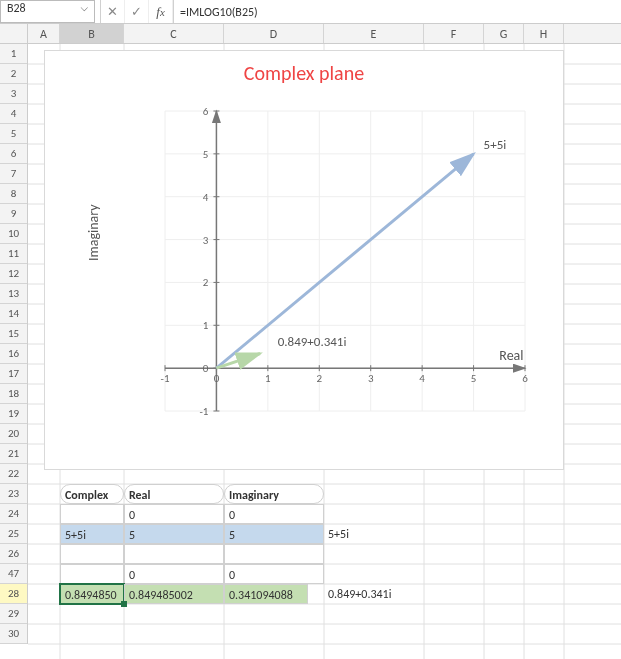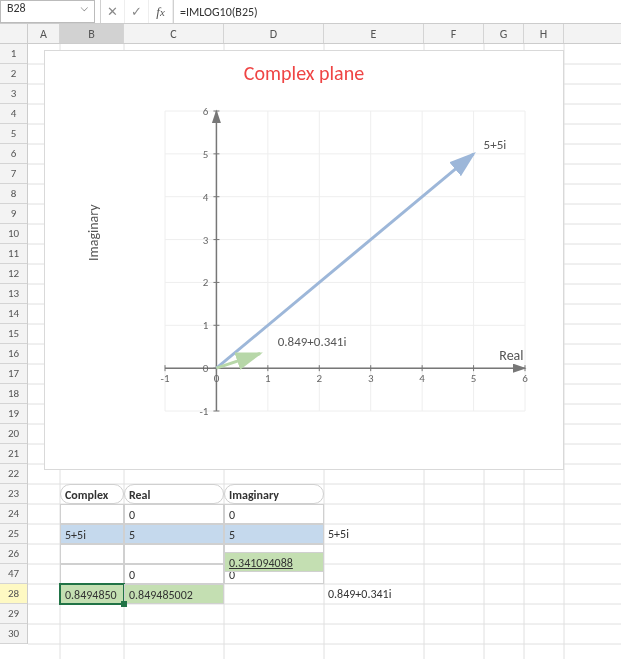--- a/index.html
+++ b/index.html
@@ -310,20 +310,20 @@
           <div class="dcell blue" style="left: 196px; top: 480px; width: 100px;">5</div>
           <div class="overflow-label" style="left: 300px; top: 483px;">5+5i</div>
           <div class="dcell " style="left: 32px; top: 500px; width: 64px;"></div>
           <div class="dcell " style="left: 96px; top: 500px; width: 100px;"></div>
           <div class="dcell " style="left: 196px; top: 500px; width: 100px;"></div>
           <div class="dcell " style="left: 32px; top: 520px; width: 64px;"></div>
           <div class="dcell " style="left: 96px; top: 520px; width: 100px;">0</div>
           <div class="dcell " style="left: 196px; top: 520px; width: 100px;">0</div>
           <div class="dcell sel green" style="left: 32px; top: 540px; width: 64px;">0.8494850</div>
           <div class="dcell green" style="left: 96px; top: 540px; width: 100px;">0.849485002</div>
-          <div class="dcell green" style="left: 196px; top: 508px; width: 100px; text-decoration: underline;">0.341094088</div>
+          <div class="dcell green" style="left: 196px; top: 540px; width: 84px;">0.341094088</div>
           <div class="overflow-label" style="left: 300px; top: 543px;">0.849+0.341i</div>
           <div class="sel-handle" style="left: 93px; top: 557px;"></div>
         </div>
 
     </div>
   </div>
 </div>
 
 </body></html>

